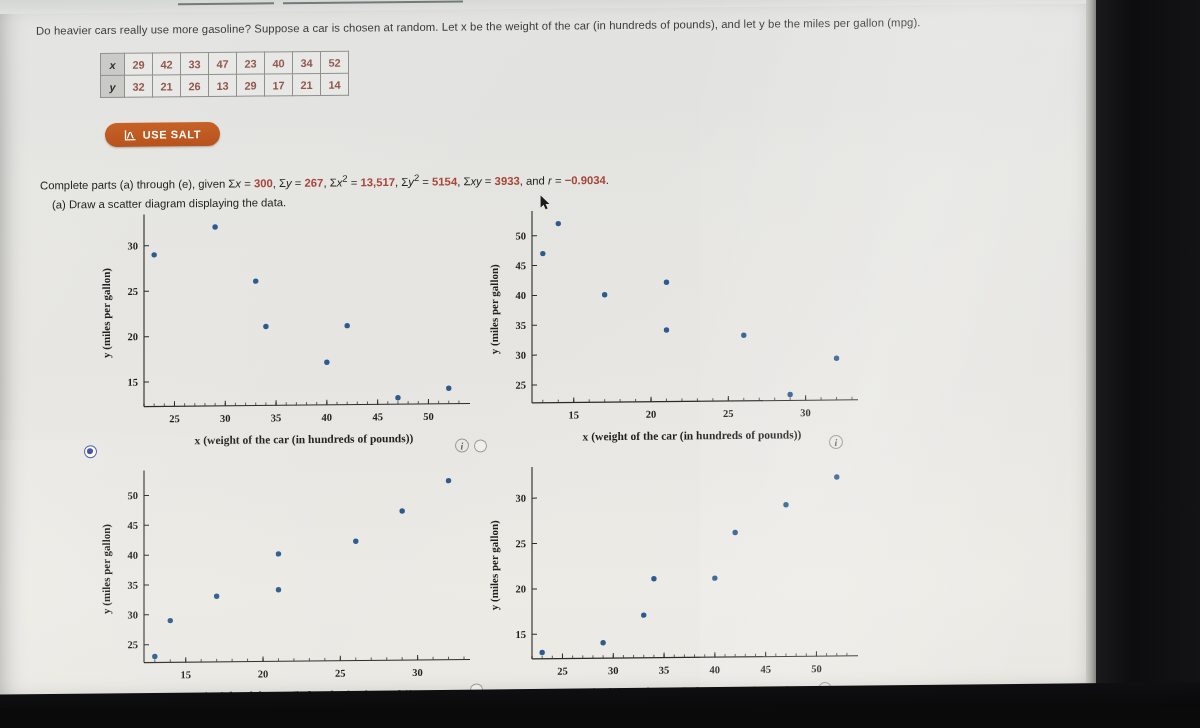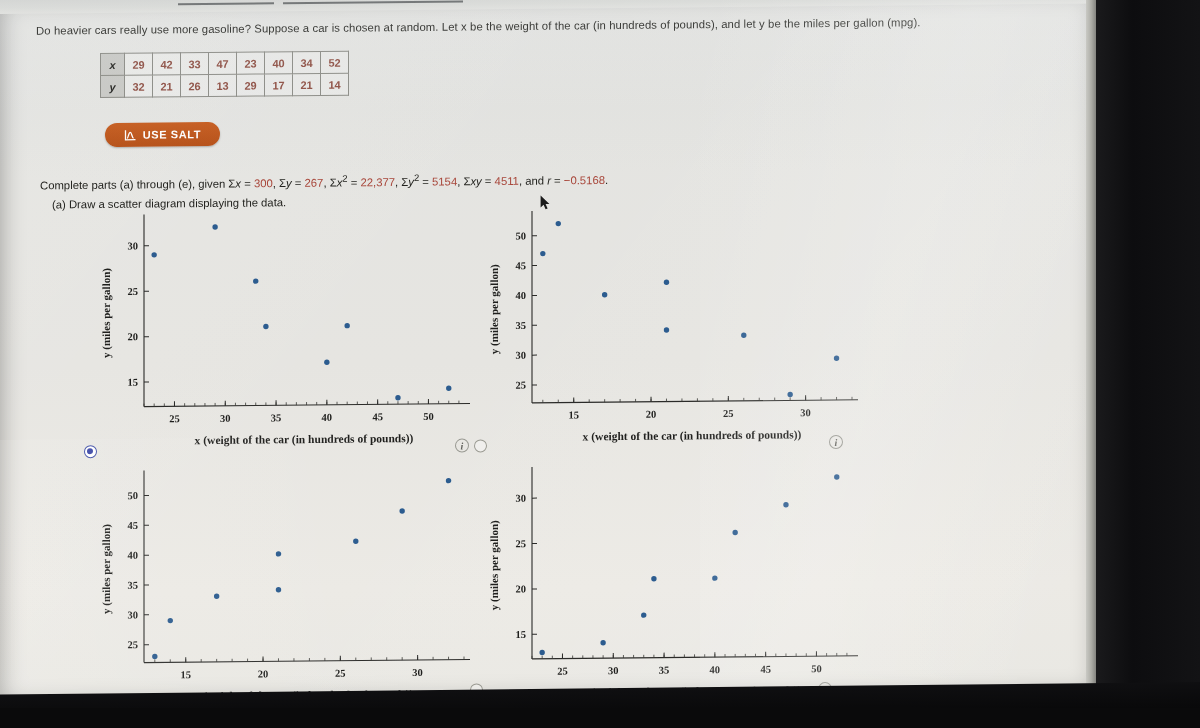--- a/index.html
+++ b/index.html
@@ -108,21 +108,21 @@
     display: flex; align-items: center; justify-content: center; gap: 6px;
     cursor: pointer;
     box-shadow: 0 1px 2px rgba(0,0,0,.25);
   }
   #salt-btn svg { display:block; }
 
   .given {
     position: absolute; left: 40px; top: 162px;
     font-size: 11.3px; color: #23231f;
   }
-  .given .num { color: #a8463a; }
+  .given .num { color: #a8463a; font-weight: bold; }
   .given i { font-style: italic; }
   .parta {
     position: absolute; left: 52px; top: 185px;
     font-size: 11.3px; color: #23231f;
   }
 
   
   #cursor { position: absolute; left: 540px; top: 186px; }
 
   
@@ -219,21 +219,21 @@
         <span>
           <svg width="13" height="13" viewBox="0 0 13 13">
             <path d="M1.5 1.5 V11 H11.5" stroke="#fff" stroke-width="1.3" fill="none"></path>
             <path d="M3 9.5 C4.6 9.5 4.4 3.6 6.2 3.6 C8 3.6 7.8 9.5 9.6 9.5" stroke="#fff" stroke-width="1.3" fill="none"></path>
           </svg>
         </span>
         <span>USE SALT</span>
       </div>
 
       <div class="given">
-        Complete parts (a) through (e), given Σ<i>x</i> = <span class="num">300</span>, Σ<i>y</i> = <span class="num">267</span>, Σ<i>x</i><sup>2</sup> = <span class="num">22,377</span>, Σ<i>y</i><sup>2</sup> = <span class="num">5154</span>, Σ<i>xy</i> = <span class="num">4511</span>, and <i>r</i> = <span class="num">−0.5168</span>.
+        Complete parts (a) through (e), given Σ<i>x</i> = <span class="num">300</span>, Σ<i>y</i> = <span class="num">267</span>, Σ<i>x</i><sup>2</sup> = <span class="num">13,517</span>, Σ<i>y</i><sup>2</sup> = <span class="num">5154</span>, Σ<i>xy</i> = <span class="num">3933</span>, and <i>r</i> = <span class="num">−0.9034</span>.
       </div>
 
       <div class="parta">(a)   Draw a scatter diagram displaying the data.</div>
 
       <div id="cursor">
         <svg width="11" height="16" viewBox="0 0 11 16">
           <path d="M0.6 0.6 L0.6 12.6 L3.6 9.9 L5.6 14.6 L7.6 13.7 L5.6 9.2 L9.4 9.2 Z" fill="#1b1b1b"></path>
         </svg>
       </div>
 

